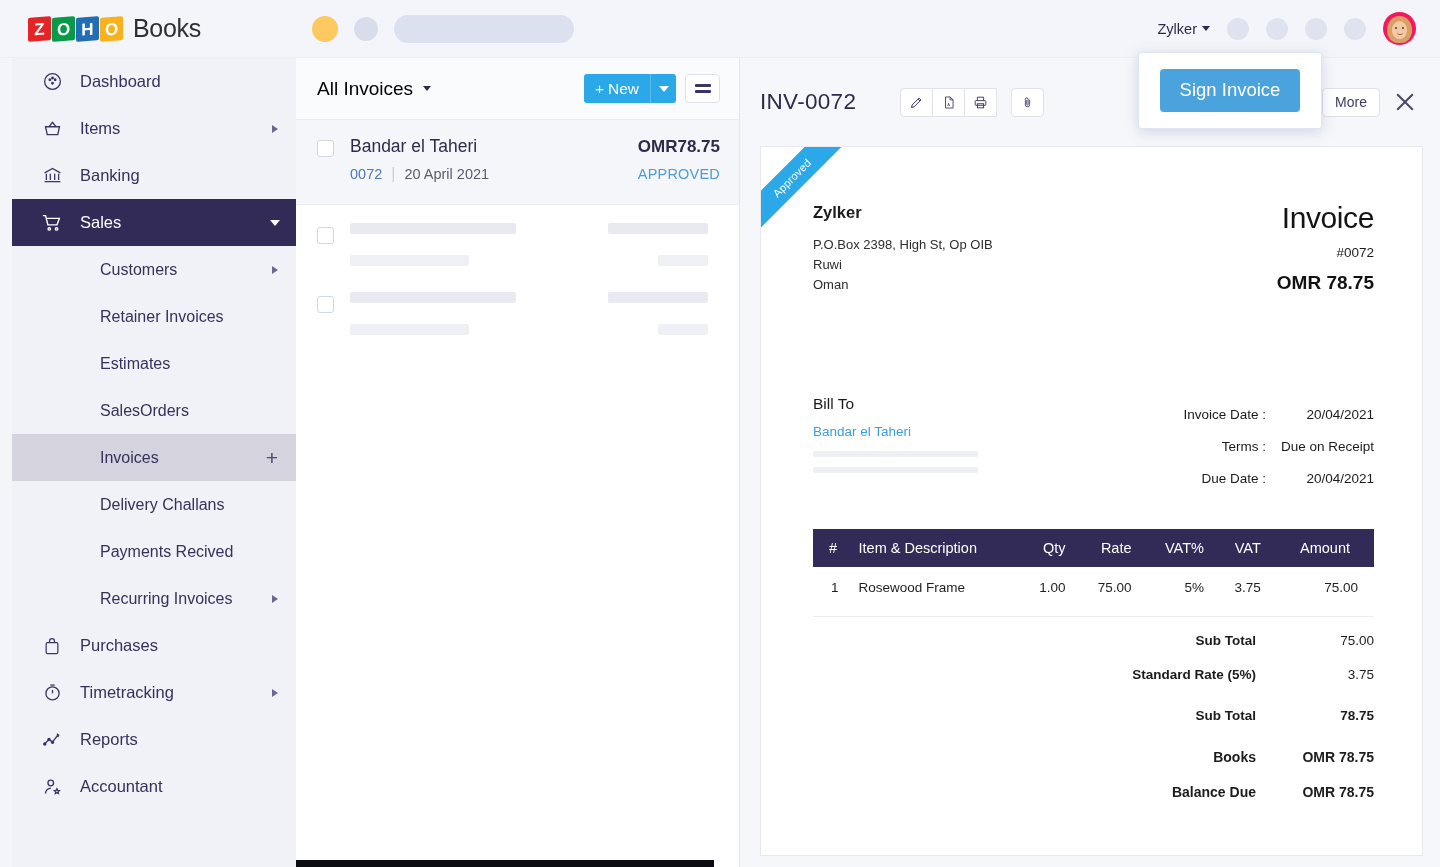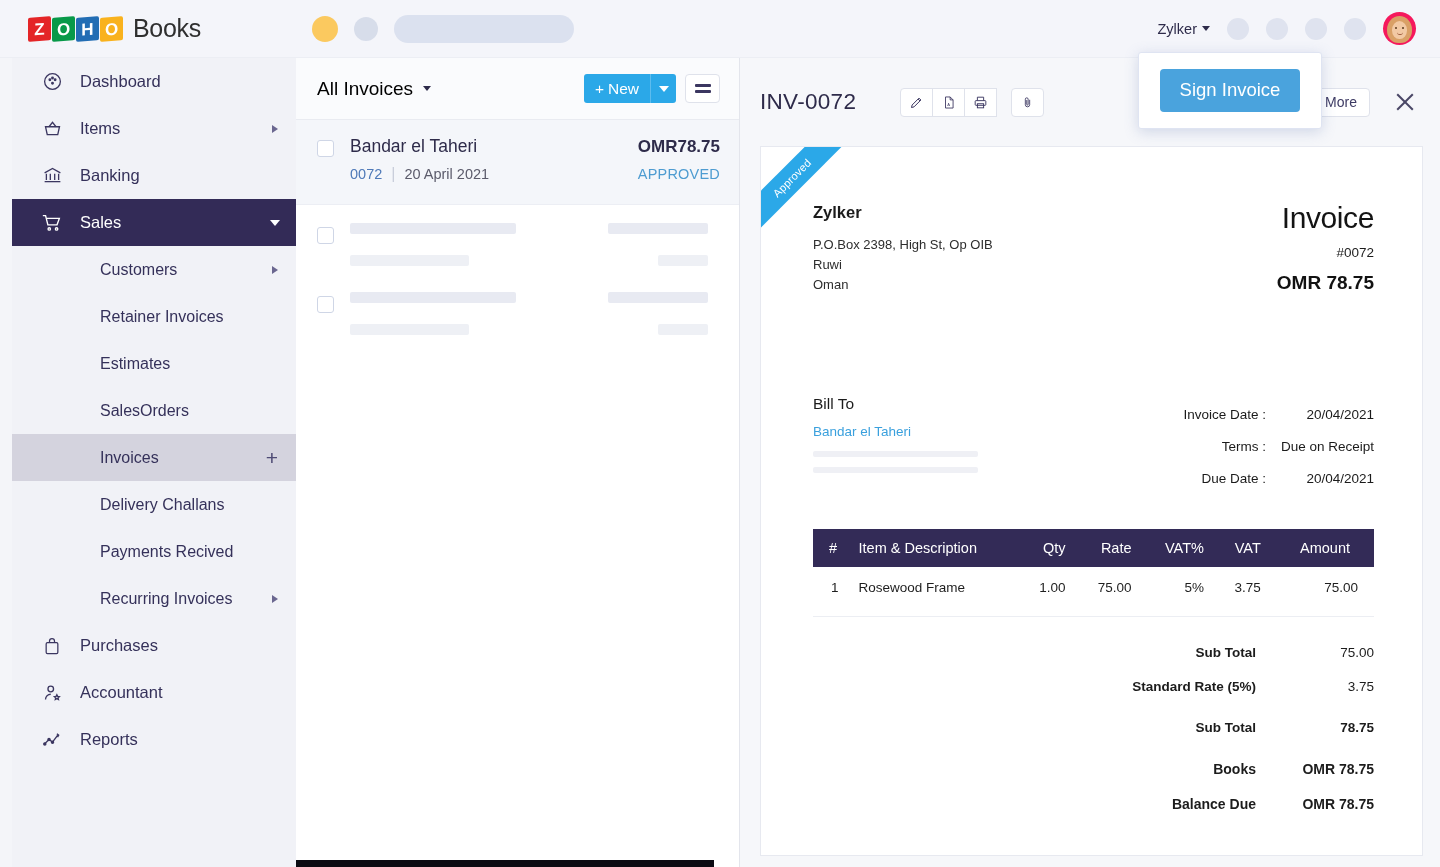--- a/index.html
+++ b/index.html
@@ -156,21 +156,21 @@
   }
   .inv-title { font-size:22.5px; color:#2e2b4a; letter-spacing:0.3px; }
   .icon-group { display:flex; margin-left:44px; }
   .icon-btn {
     width:33px;height:29px;border:1px solid #dfe2eb;background:#fff;
     display:flex;align-items:center;justify-content:center;cursor:pointer; margin-left:-1px;
   }
   .icon-btn:first-child { border-radius:4px 0 0 4px; margin-left:0; }
   .icon-btn:last-child { border-radius:0 4px 4px 0; }
   .icon-btn.solo { border-radius:4px; margin-left:14px; }
-  .hdr-right { margin-left:auto; display:flex; align-items:center; gap:24px; }
+  .hdr-right { margin-left:auto; display:flex; align-items:center; gap:14px; }
   .btn-more {
     height:29px; padding:0 12px; border:1px solid #dfe2eb; border-radius:4px; background:#fff;
     font-size:14px; color:#3d3a63; display:flex; align-items:center; cursor:pointer;
     font-family:"Liberation Sans", sans-serif;
   }
   .btn-close { width:22px;height:22px;position:relative;cursor:pointer; }
   .btn-close:before,.btn-close:after{
     content:"";position:absolute;left:0;top:10px;width:22px;height:2px;background:#4a4766;
   }
   .btn-close:before{transform:rotate(45deg);} .btn-close:after{transform:rotate(-45deg);}
@@ -224,21 +224,21 @@
     background:#332b57; color:#fff; font-weight:normal; font-size:14.5px;
     padding:11px 10px; text-align:right;
   }
   .items-table thead th.c-idx { text-align:left; padding-left:16px; width:34px; }
   .items-table thead th.c-desc { text-align:left; }
   .items-table tbody td { font-size:13.5px; color:#1e1e1e; padding:13px 10px; text-align:right; }
   .items-table tbody td.c-idx { text-align:left; padding-left:18px; }
   .items-table tbody td.c-desc { text-align:left; }
   .items-divider { border-top:1px solid #eceef3; margin-top:8px; }
 
-  .totals { margin-top:28px; }
+  .totals { margin-top:16px; }
   .tot-row { display:flex; justify-content:flex-end; align-items:baseline; font-size:13.5px; color:#1c1c1c; margin-bottom:19px; }
   .tot-lbl { font-weight:bold; text-align:right; }
   .tot-val { width:118px; text-align:right; font-weight:normal; }
   .tot-row.gap { margin-top:26px; }
   .tot-row.strong .tot-val { font-weight:bold; }
   .tot-row.bigger { font-size:14px; }
 </style>
 </head>
 <body>
 
@@ -360,43 +360,54 @@
     <div class="nav-item">
       <span class="ic">
         <svg width="20" height="20" viewBox="0 0 24 24" fill="none" stroke="#3b3660" stroke-width="1.5">
           <rect x="5" y="8" width="14" height="13" rx="1.5"></rect>
             <path d="M9 8V6a3 3 0 0 1 6 0v2"></path>
         </svg>
       </span>
       <span class="lbl">Purchases</span>
     </div>
 
-
     <div class="nav-item">
       <span class="ic">
         <svg width="21" height="21" viewBox="0 0 24 24" fill="none" stroke="#3b3660" stroke-width="1.5">
-          <circle cx="10" cy="8" r="3.2"></circle>
-            <path d="M4 20c0-3.4 2.7-6 6-6"></path>
-          <path d="M17 14.5l.9 1.9 2 .3-1.5 1.4.4 2-1.8-1-1.8 1 .4-2-1.5-1.4 2-.3z"></path>
-        </svg>
-      </span>
-      <span class="lbl">Accountant</span>
+          <circle cx="12" cy="13" r="7.5"></circle>
+            <path d="M12 13V9"></path>
+            <path d="M9.5 3.5h5"></path>
+        </svg>
+      </span>
+      <span class="lbl">Timetracking</span>
+      <span class="arrow-r"></span>
     </div>
 
     <div class="nav-item">
       <span class="ic">
         <svg width="21" height="21" viewBox="0 0 24 24" fill="none" stroke="#3b3660" stroke-width="1.6">
           <path d="M3 17l5-5 4 3 6-8"></path>
             <circle cx="3.2" cy="17" r="1.2" fill="#3b3660"></circle>
           <circle cx="8" cy="12" r="1.2" fill="#3b3660"></circle>
             <circle cx="12" cy="15" r="1.2" fill="#3b3660"></circle>
           <path d="M17 5.5l2 1.5-1.3 2.2"></path>
         </svg>
       </span>
       <span class="lbl">Reports</span>
+    </div>
+
+    <div class="nav-item">
+      <span class="ic">
+        <svg width="21" height="21" viewBox="0 0 24 24" fill="none" stroke="#3b3660" stroke-width="1.5">
+          <circle cx="10" cy="8" r="3.2"></circle>
+            <path d="M4 20c0-3.4 2.7-6 6-6"></path>
+          <path d="M17 14.5l.9 1.9 2 .3-1.5 1.4.4 2-1.8-1-1.8 1 .4-2-1.5-1.4 2-.3z"></path>
+        </svg>
+      </span>
+      <span class="lbl">Accountant</span>
     </div>
   </div>
 
   <div class="listpanel">
     <div class="list-header">
       <div class="list-title">
         <span>All Invoices</span>
         <span class="caret-down"></span>
       </div>
       <div class="list-actions">

